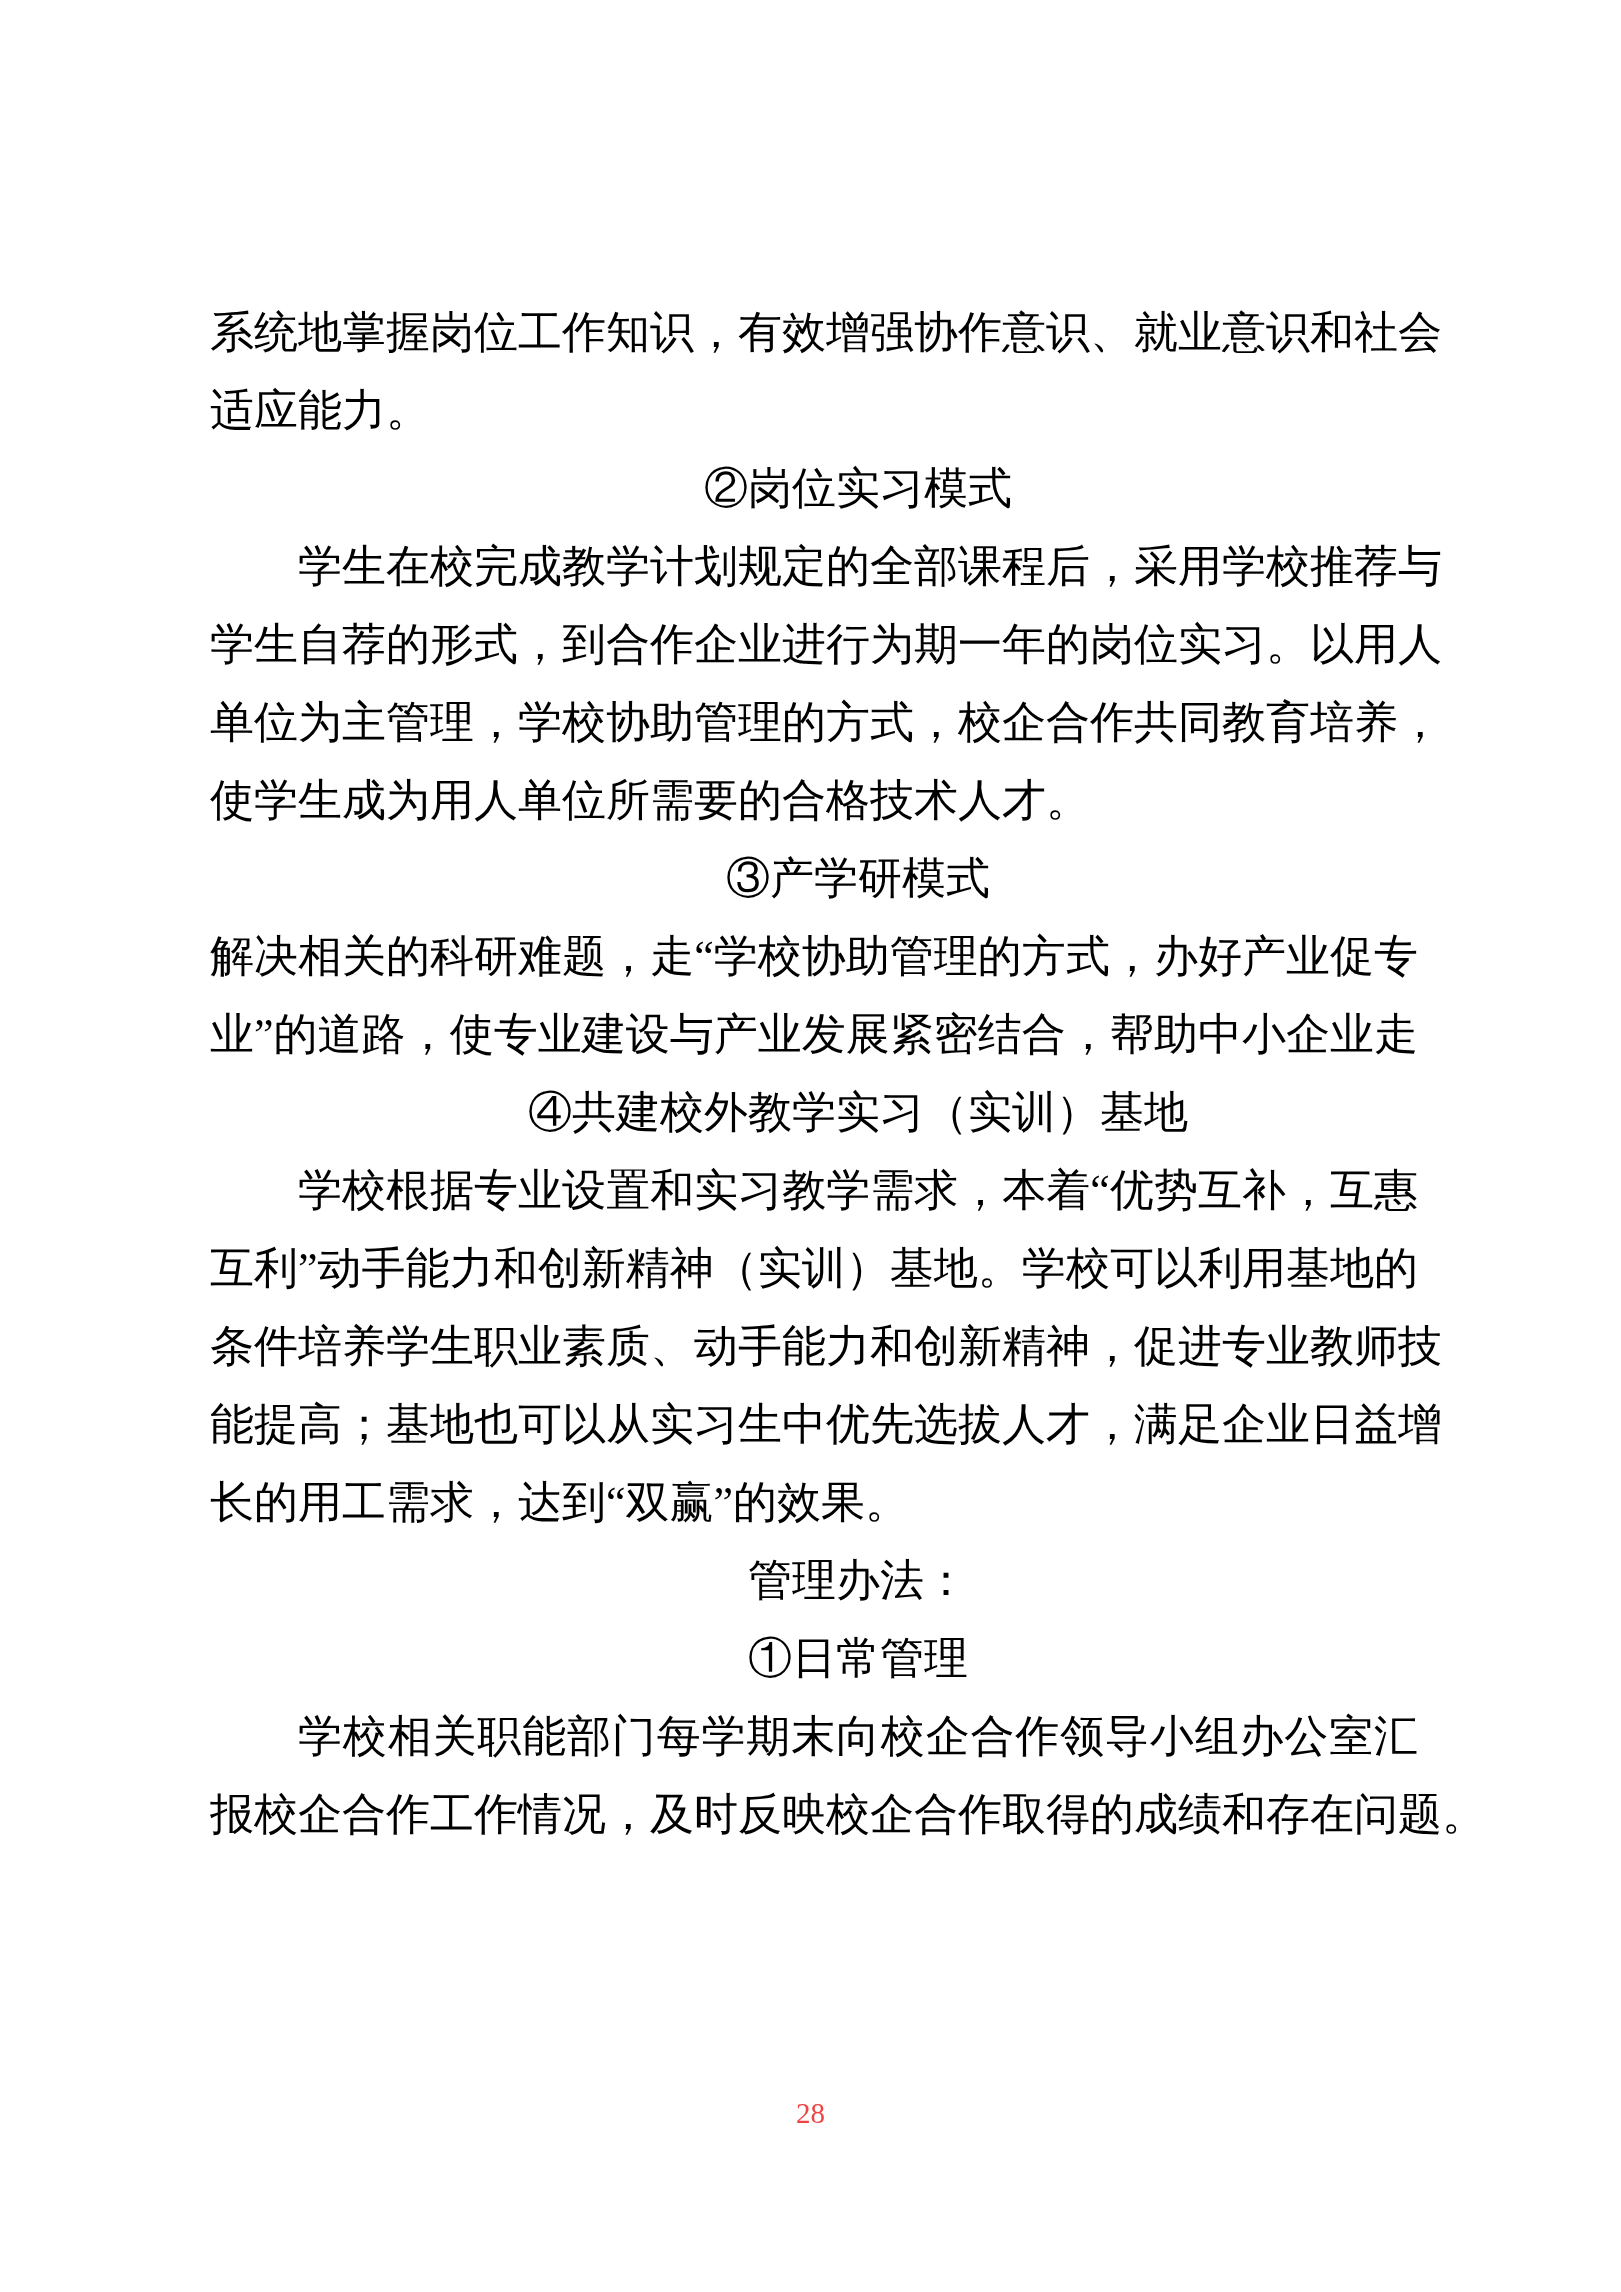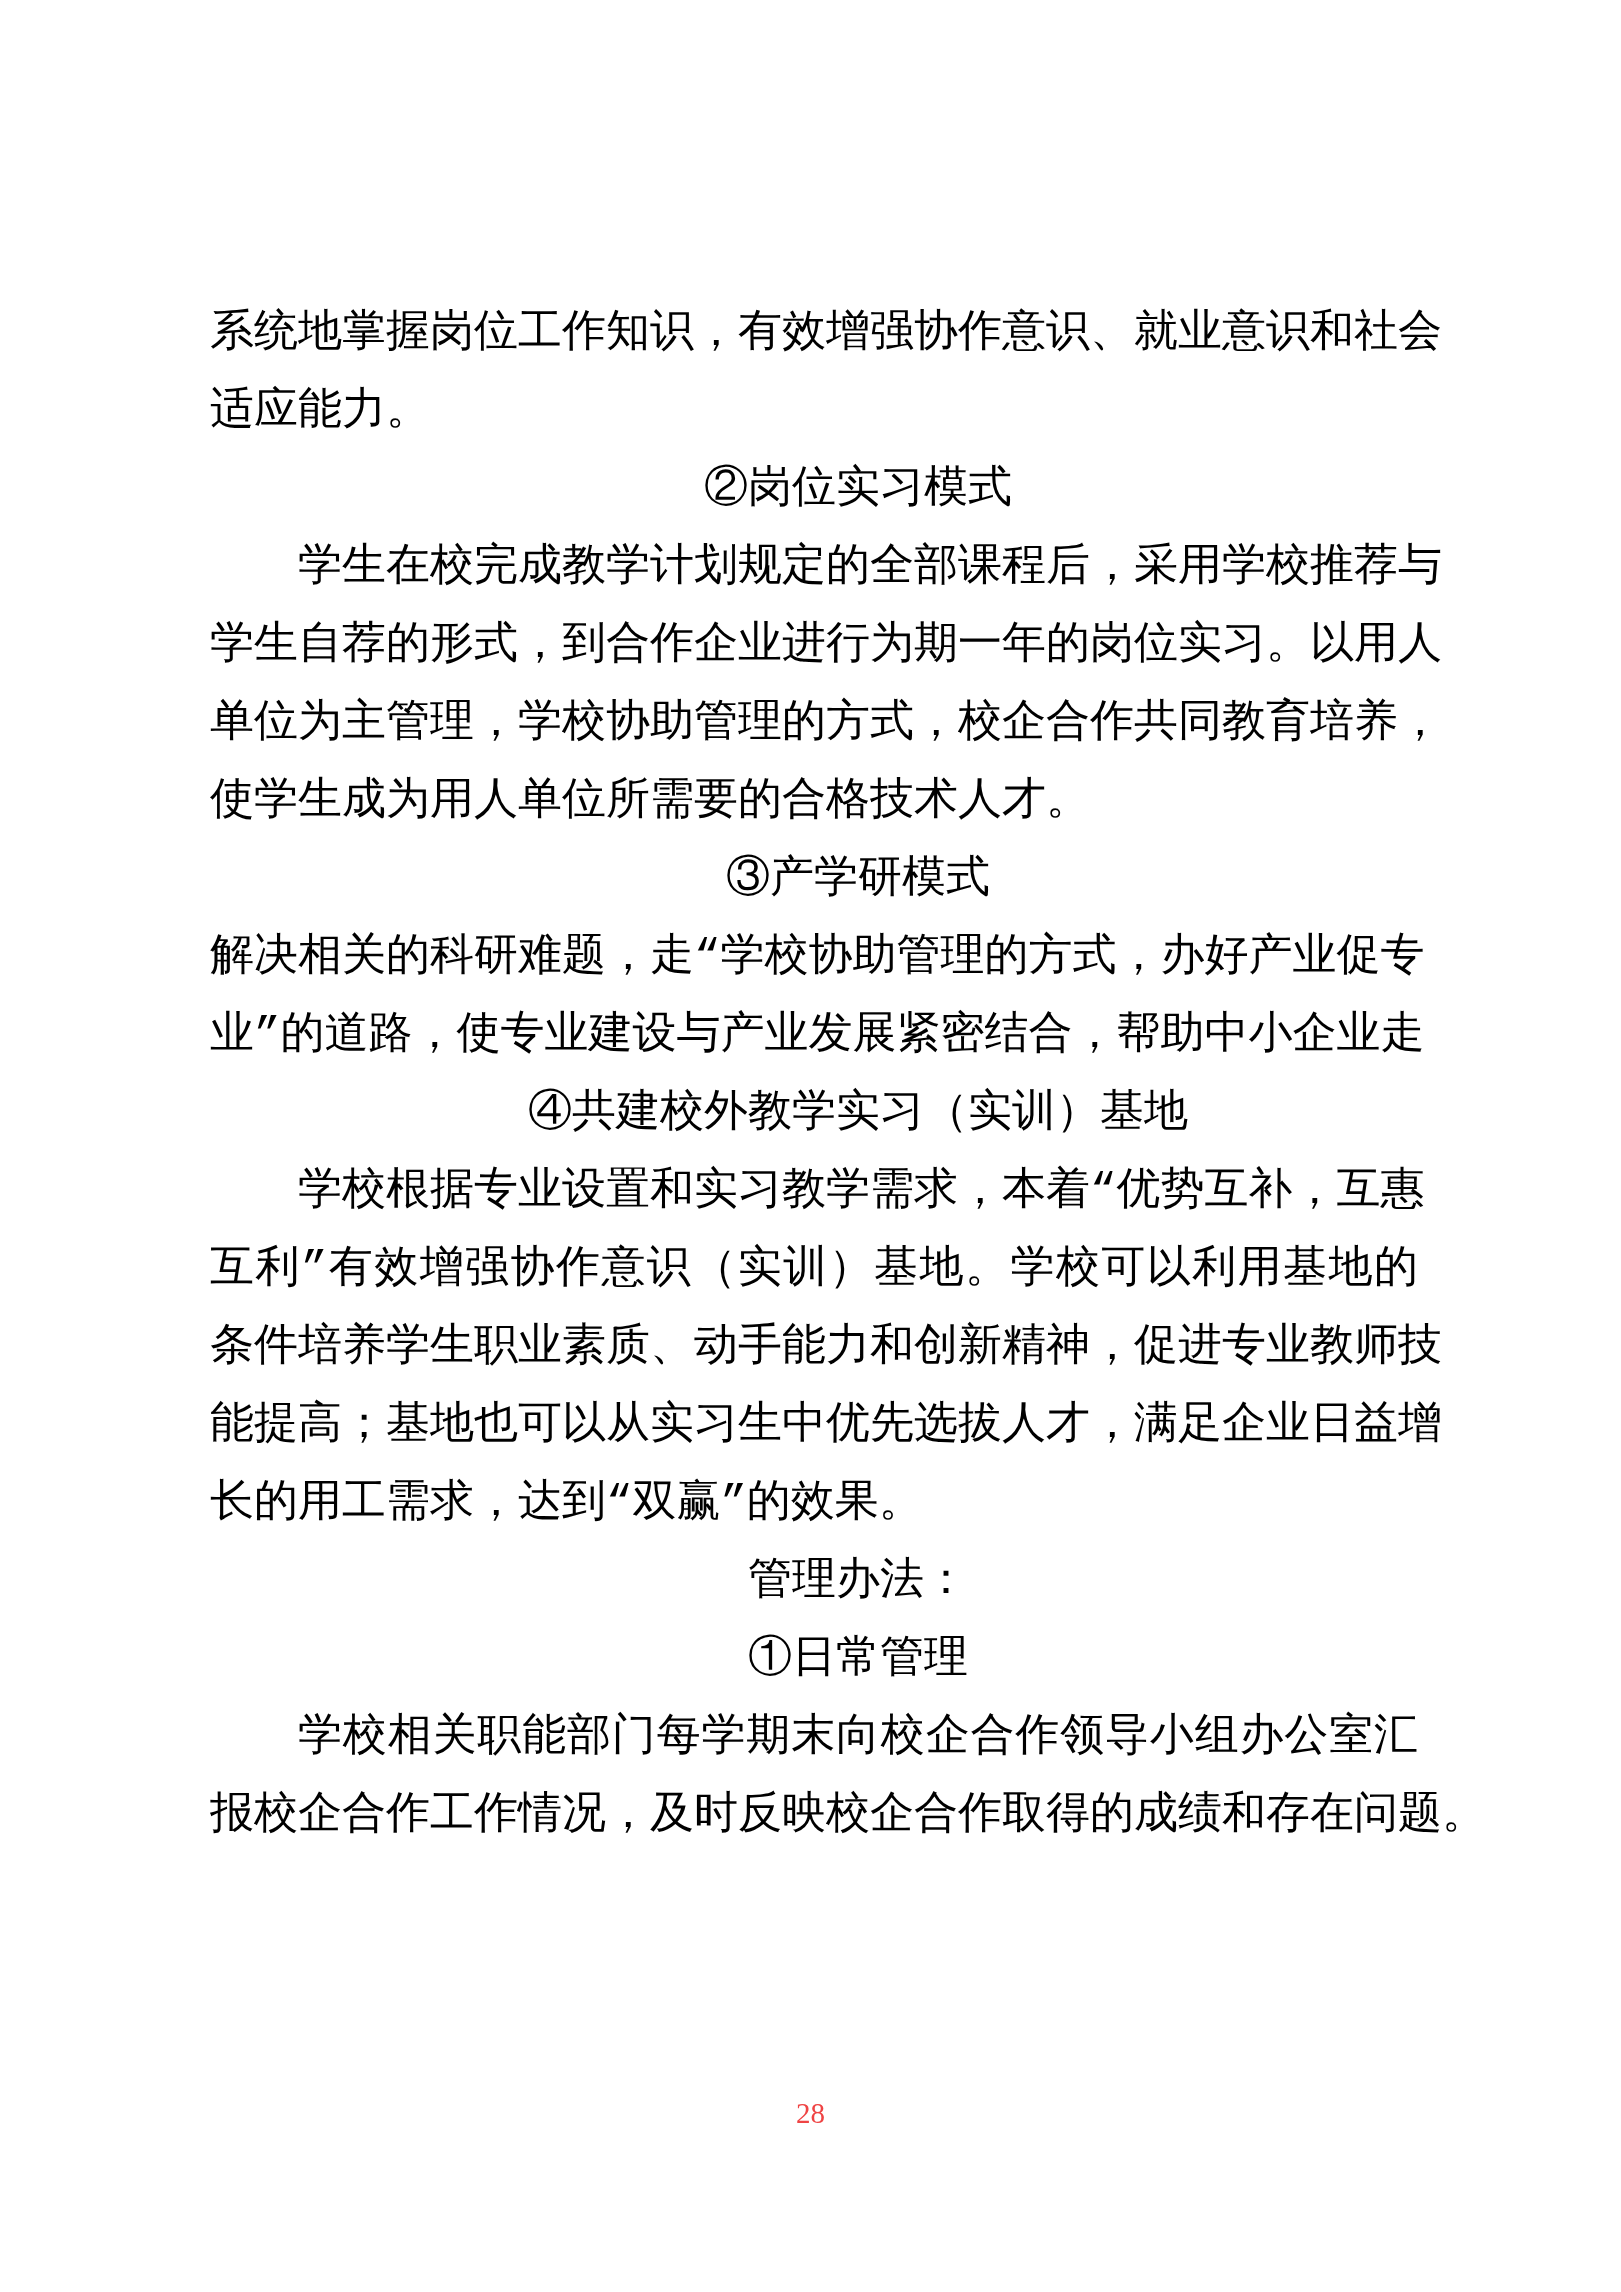--- a/index.html
+++ b/index.html
@@ -22,21 +22,20 @@
     top: 294px;
     width: 1208px;
   }
   .line {
     height: 78px;
     line-height: 78px;
     font-size: 44px;
     white-space: nowrap;
     text-align: left;
     letter-spacing: 0px;
-    font-family: Liberation Mono, monospace;
   }
   .line.indent {
     padding-left: 88px;
     text-align: center;
   }
   .line.fill {
     text-align: justify;
     text-align-last: justify;
   }
   .page-number {
@@ -60,21 +59,21 @@
     <div class="line indent">②岗位实习模式</div>
     <div class="line indent fill">学生在校完成教学计划规定的全部课程后，采用学校推荐与</div>
     <div class="line fill">学生自荐的形式，到合作企业进行为期一年的岗位实习。以用人</div>
     <div class="line fill">单位为主管理，学校协助管理的方式，校企合作共同教育培养，</div>
     <div class="line">使学生成为用人单位所需要的合格技术人才。</div>
     <div class="line indent">③产学研模式</div>
     <div class="line fill">解决相关的科研难题，走“学校协助管理的方式，办好产业促专</div>
     <div class="line fill">业”的道路，使专业建设与产业发展紧密结合，帮助中小企业走</div>
     <div class="line indent">④共建校外教学实习（实训）基地</div>
     <div class="line indent fill">学校根据专业设置和实习教学需求，本着“优势互补，互惠</div>
-    <div class="line fill">互利”有效增强协作意识（实训）基地。学校可以利用基地的</div>
+    <div class="line fill">互利”动手能力和创新精神（实训）基地。学校可以利用基地的</div>
     <div class="line fill">条件培养学生职业素质、动手能力和创新精神，促进专业教师技</div>
     <div class="line fill">能提高；基地也可以从实习生中优先选拔人才，满足企业日益增</div>
     <div class="line">长的用工需求，达到“双赢”的效果。</div>
     <div class="line indent">管理办法：</div>
     <div class="line indent">①日常管理</div>
     <div class="line indent fill">学校相关职能部门每学期末向校企合作领导小组办公室汇</div>
     <div class="line">报校企合作工作情况，及时反映校企合作取得的成绩和存在问题。</div>
   </div>
 
   <div class="page-number">28</div>

